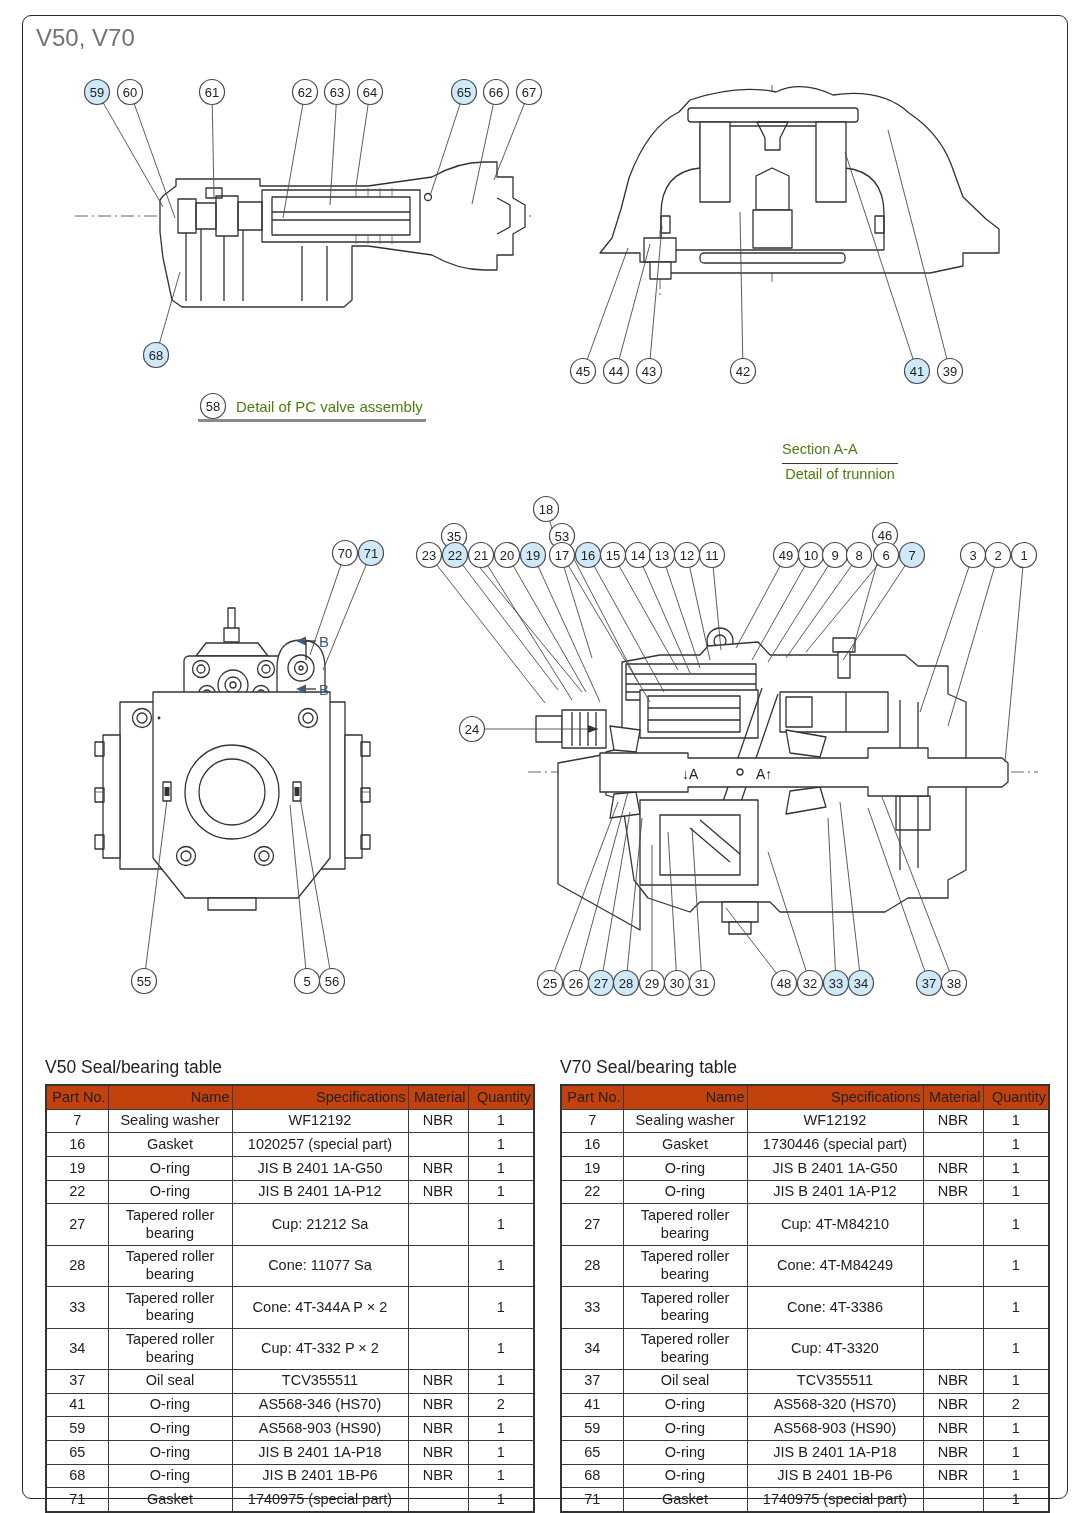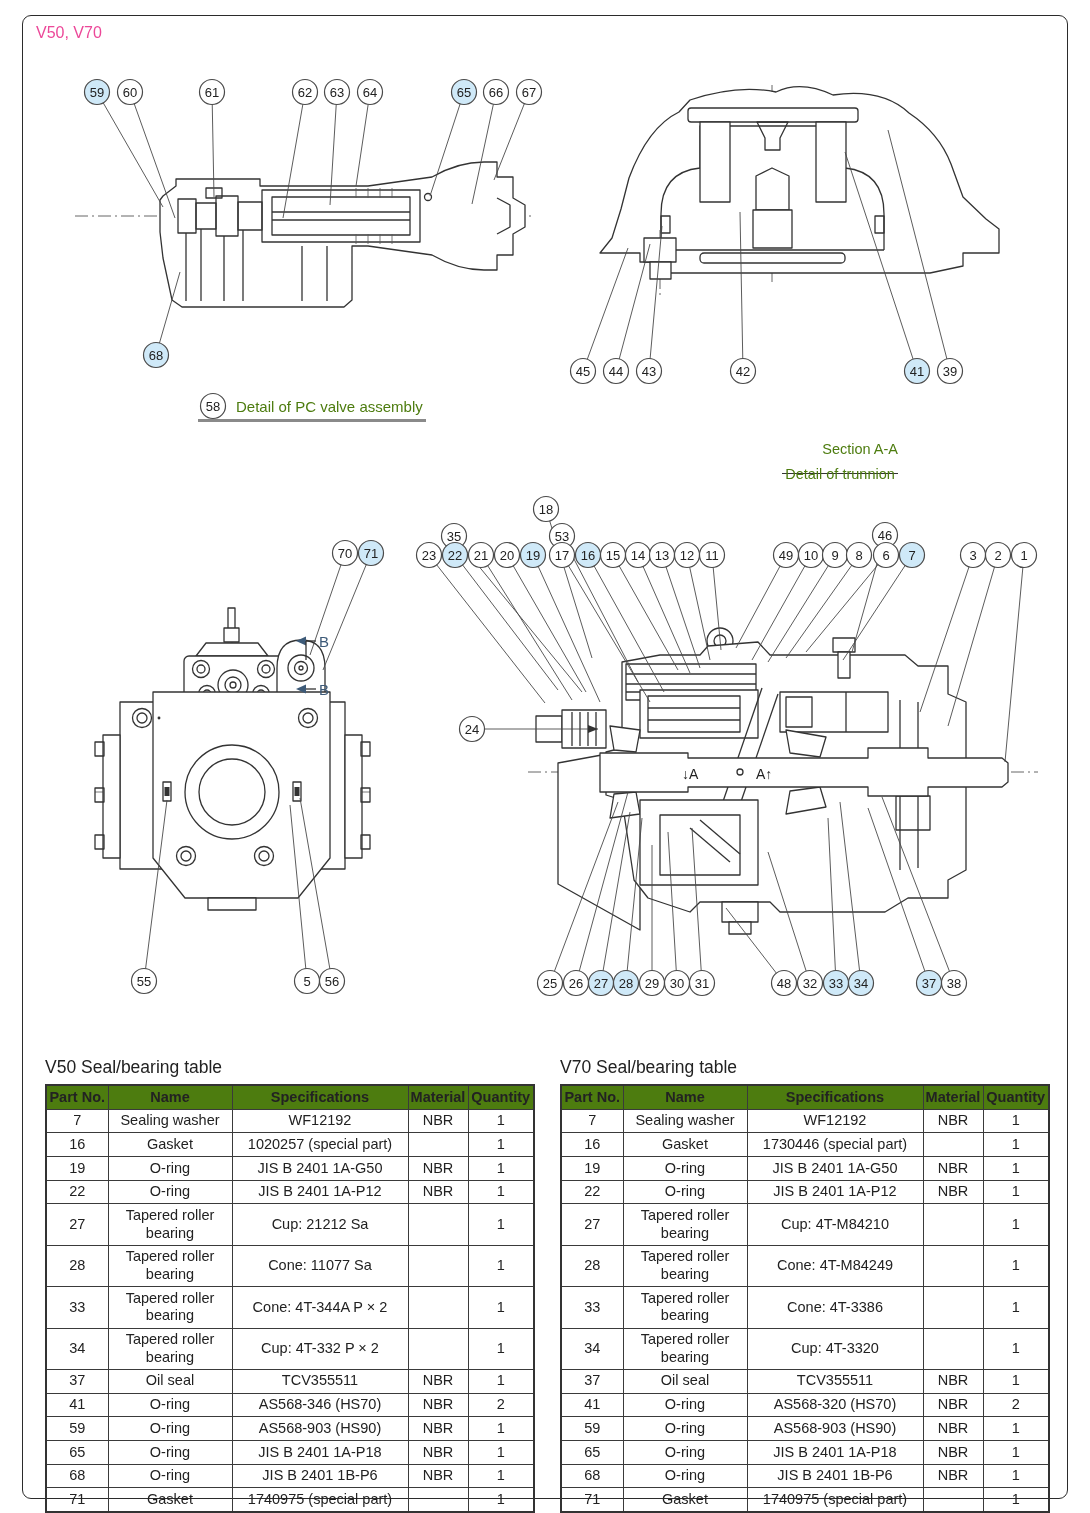--- a/index.html
+++ b/index.html
@@ -1,35 +1,35 @@
 <!DOCTYPE html>
 <html><head>
 <meta charset="utf-8">
 <style>
   html,body{margin:0;padding:0;background:#fff;}
   #page{position:relative;width:1090px;height:1513px;background:#fff;
         font-family:"Liberation Sans",sans-serif;color:#222;overflow:hidden;}
   #border{position:absolute;left:22px;top:15px;width:1044px;height:1482px;
           border:1.6px solid #2b2b2b;border-radius:9px;}
-  #title{position:absolute;left:36px;top:24px;font-size:16px;color:#ec4899;}
+  #title{position:absolute;left:36px;top:24px;font-size:24px;color:#737373;}
   #drawing{position:absolute;left:0;top:0;}
   .lbl{position:absolute;font-size:14.5px;color:#4d7c0f;}
   #pcbar{position:absolute;left:198px;top:392px;width:228px;height:27px;
          border-bottom:3px solid #8a8a8a;}
   #pclbl{position:absolute;left:236px;top:398px;font-size:15px;}
-  #sectaa{position:absolute;left:782px;top:441px;width:116px;text-align:right;
-          border-bottom:1.5px solid #333;padding-bottom:16px;}
+  #sectaa{position:absolute;left:782px;top:441px;width:116px;text-align:left;
+          border-bottom:1.5px solid #333;padding-bottom:6px;}
   #trunlbl{position:absolute;left:770px;top:466px;width:140px;text-align:center;}
   .tablebox{position:absolute;top:1026px;width:488px;margin-top:31px;}
   .tabletitle{font-size:17.5px;margin-bottom:6px;color:#222;}
   table{border-collapse:collapse;width:488px;table-layout:fixed;
         font-size:14.5px;color:#222;border:2px solid #333;}
   th,td{border:1px solid #3a3a3a;text-align:center;padding:2.5px 2px;
         line-height:1.22;overflow:hidden;}
-  th{background:#4d7c0f;font-weight:bold;}
+  th{background:#c2410c;font-weight:normal;text-align:right;}
   
   .ln{fill:none;stroke:#333;stroke-width:1.3;stroke-linejoin:round;}
   .lnf{fill:#fff;stroke:#333;stroke-width:1.3;stroke-linejoin:round;}
   .thin{fill:none;stroke:#555;stroke-width:0.8;}
   .cl{fill:none;stroke:#555;stroke-width:0.9;stroke-dasharray:13 4 2 4;}
   .leader{stroke:#4a4a4a;stroke-width:0.9;fill:none;}
   .co{fill:#fff;stroke:#4a4a4a;stroke-width:1.2;}
   .co.hl{fill:#cfe9f8;}
   .cot{font:13px "Liberation Sans",sans-serif;fill:#222;text-anchor:middle;}
   .bmark{font:15px "Liberation Sans",sans-serif;fill:#3d5a78;}

